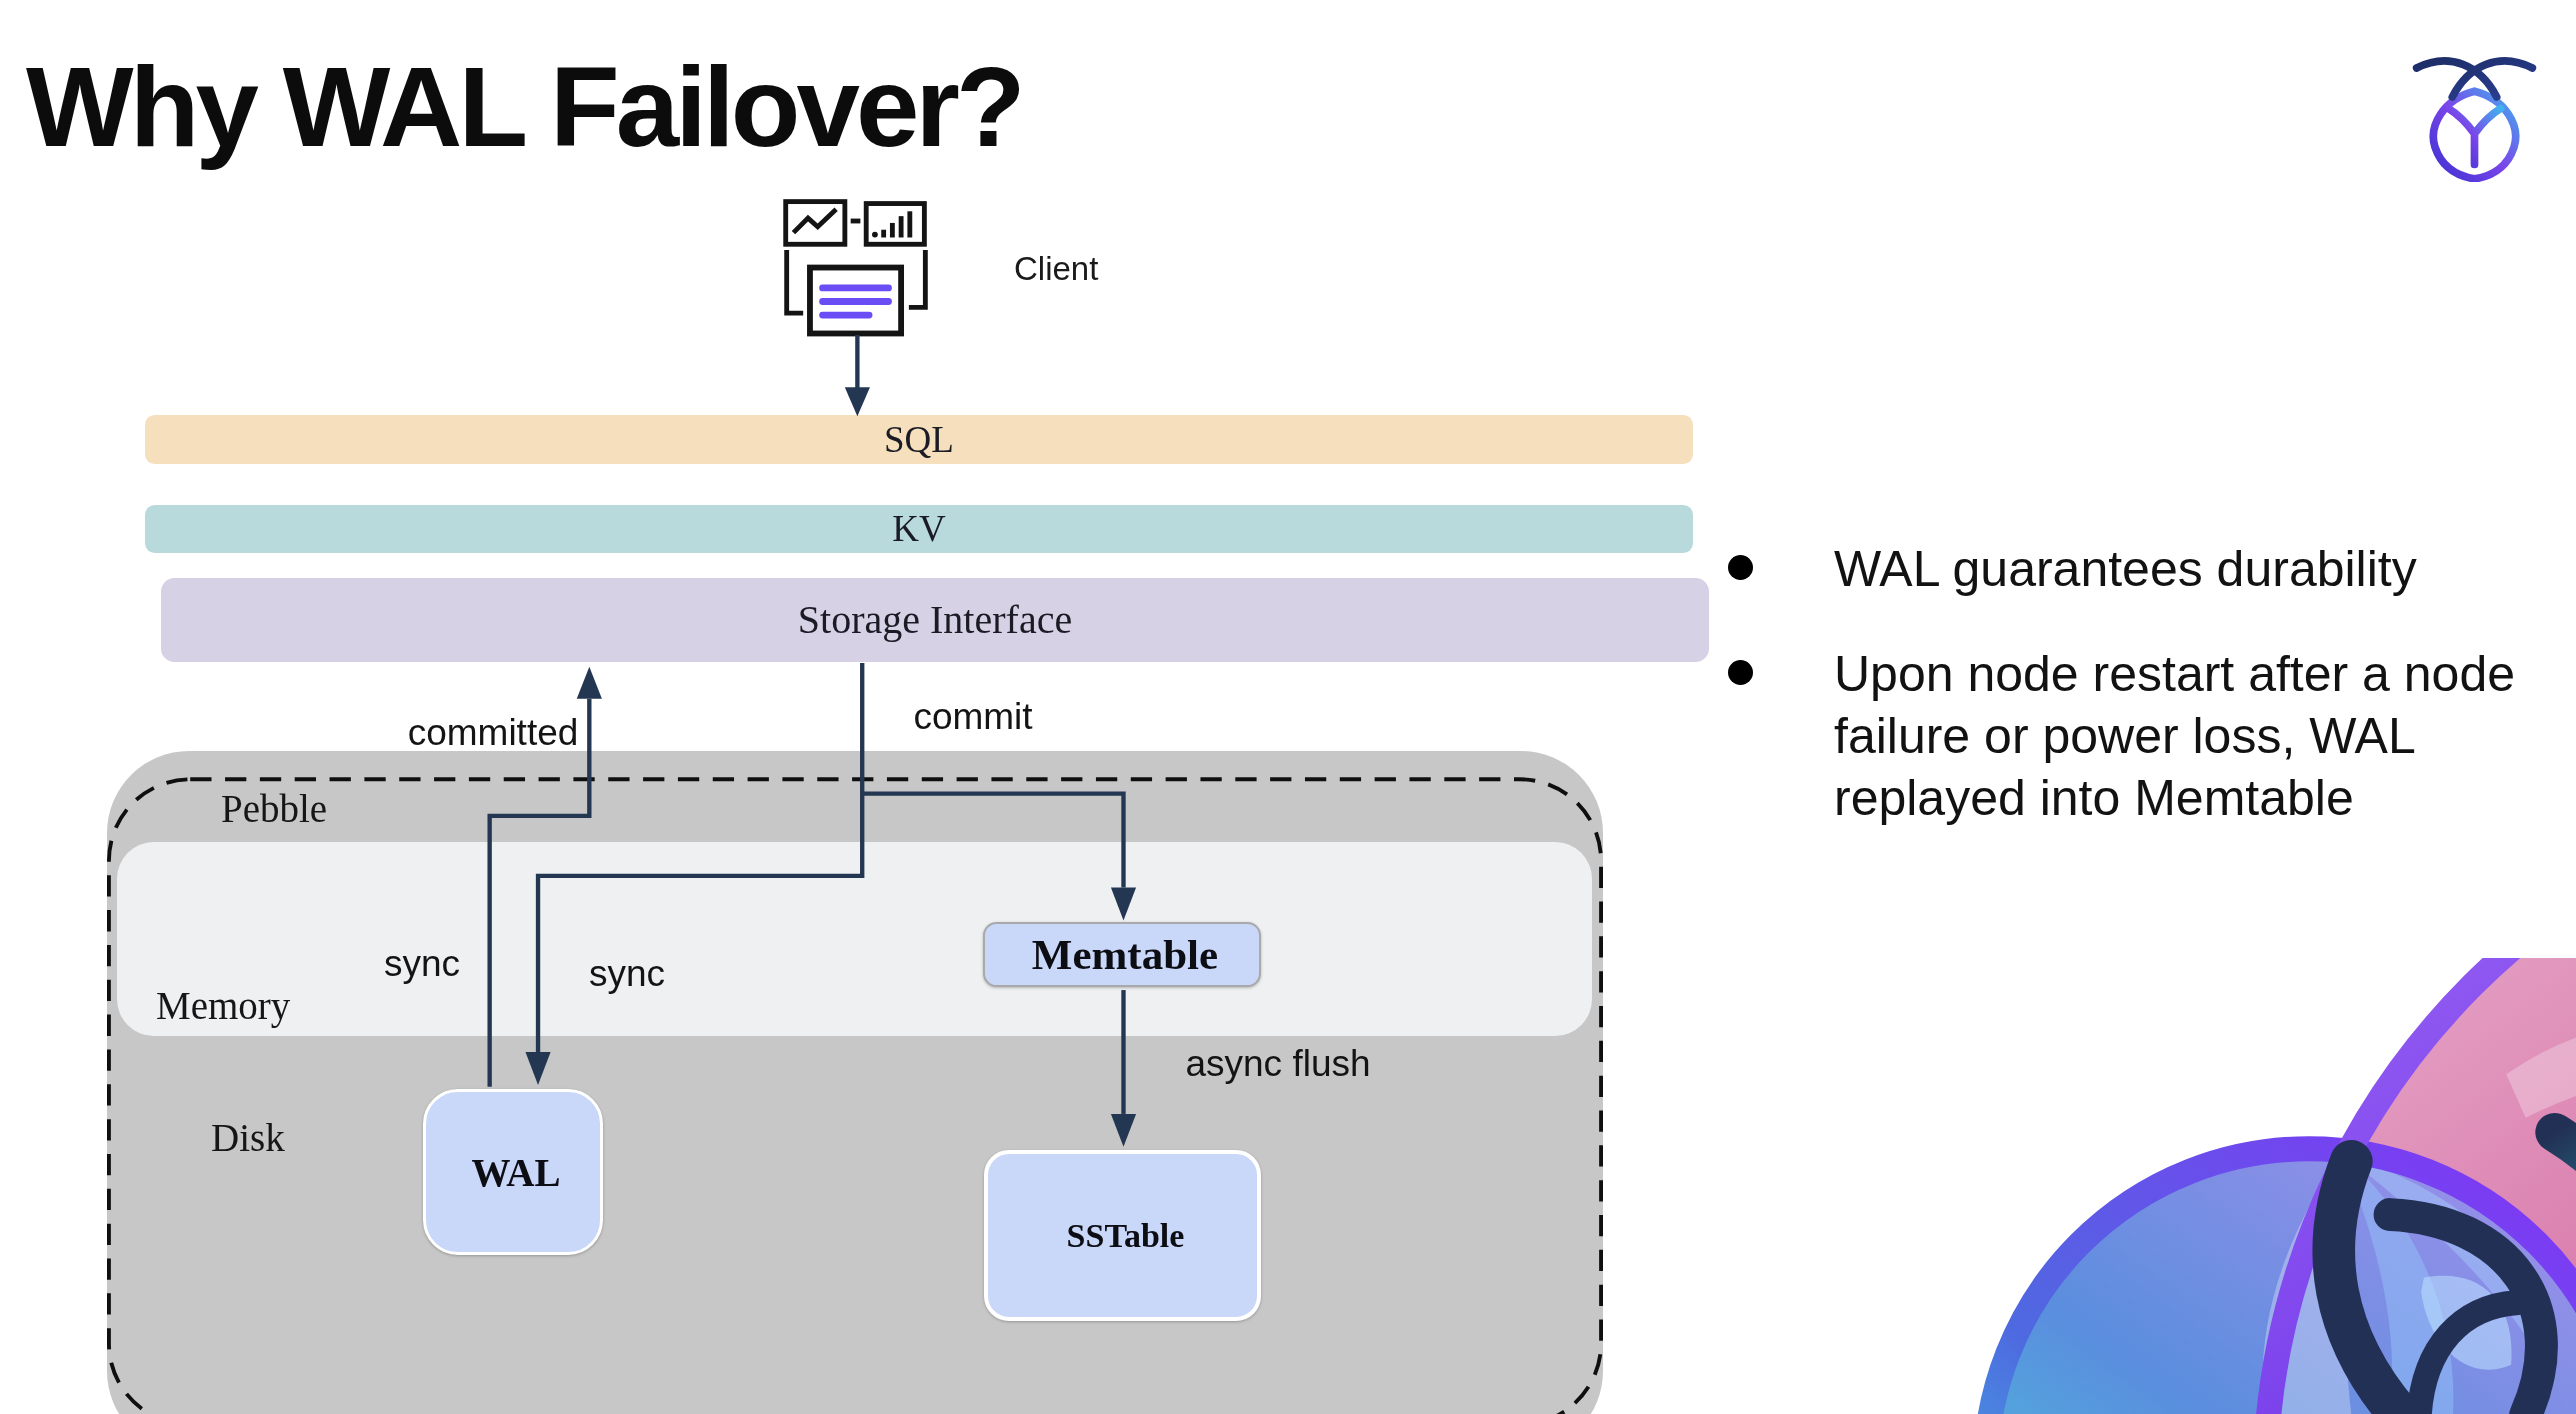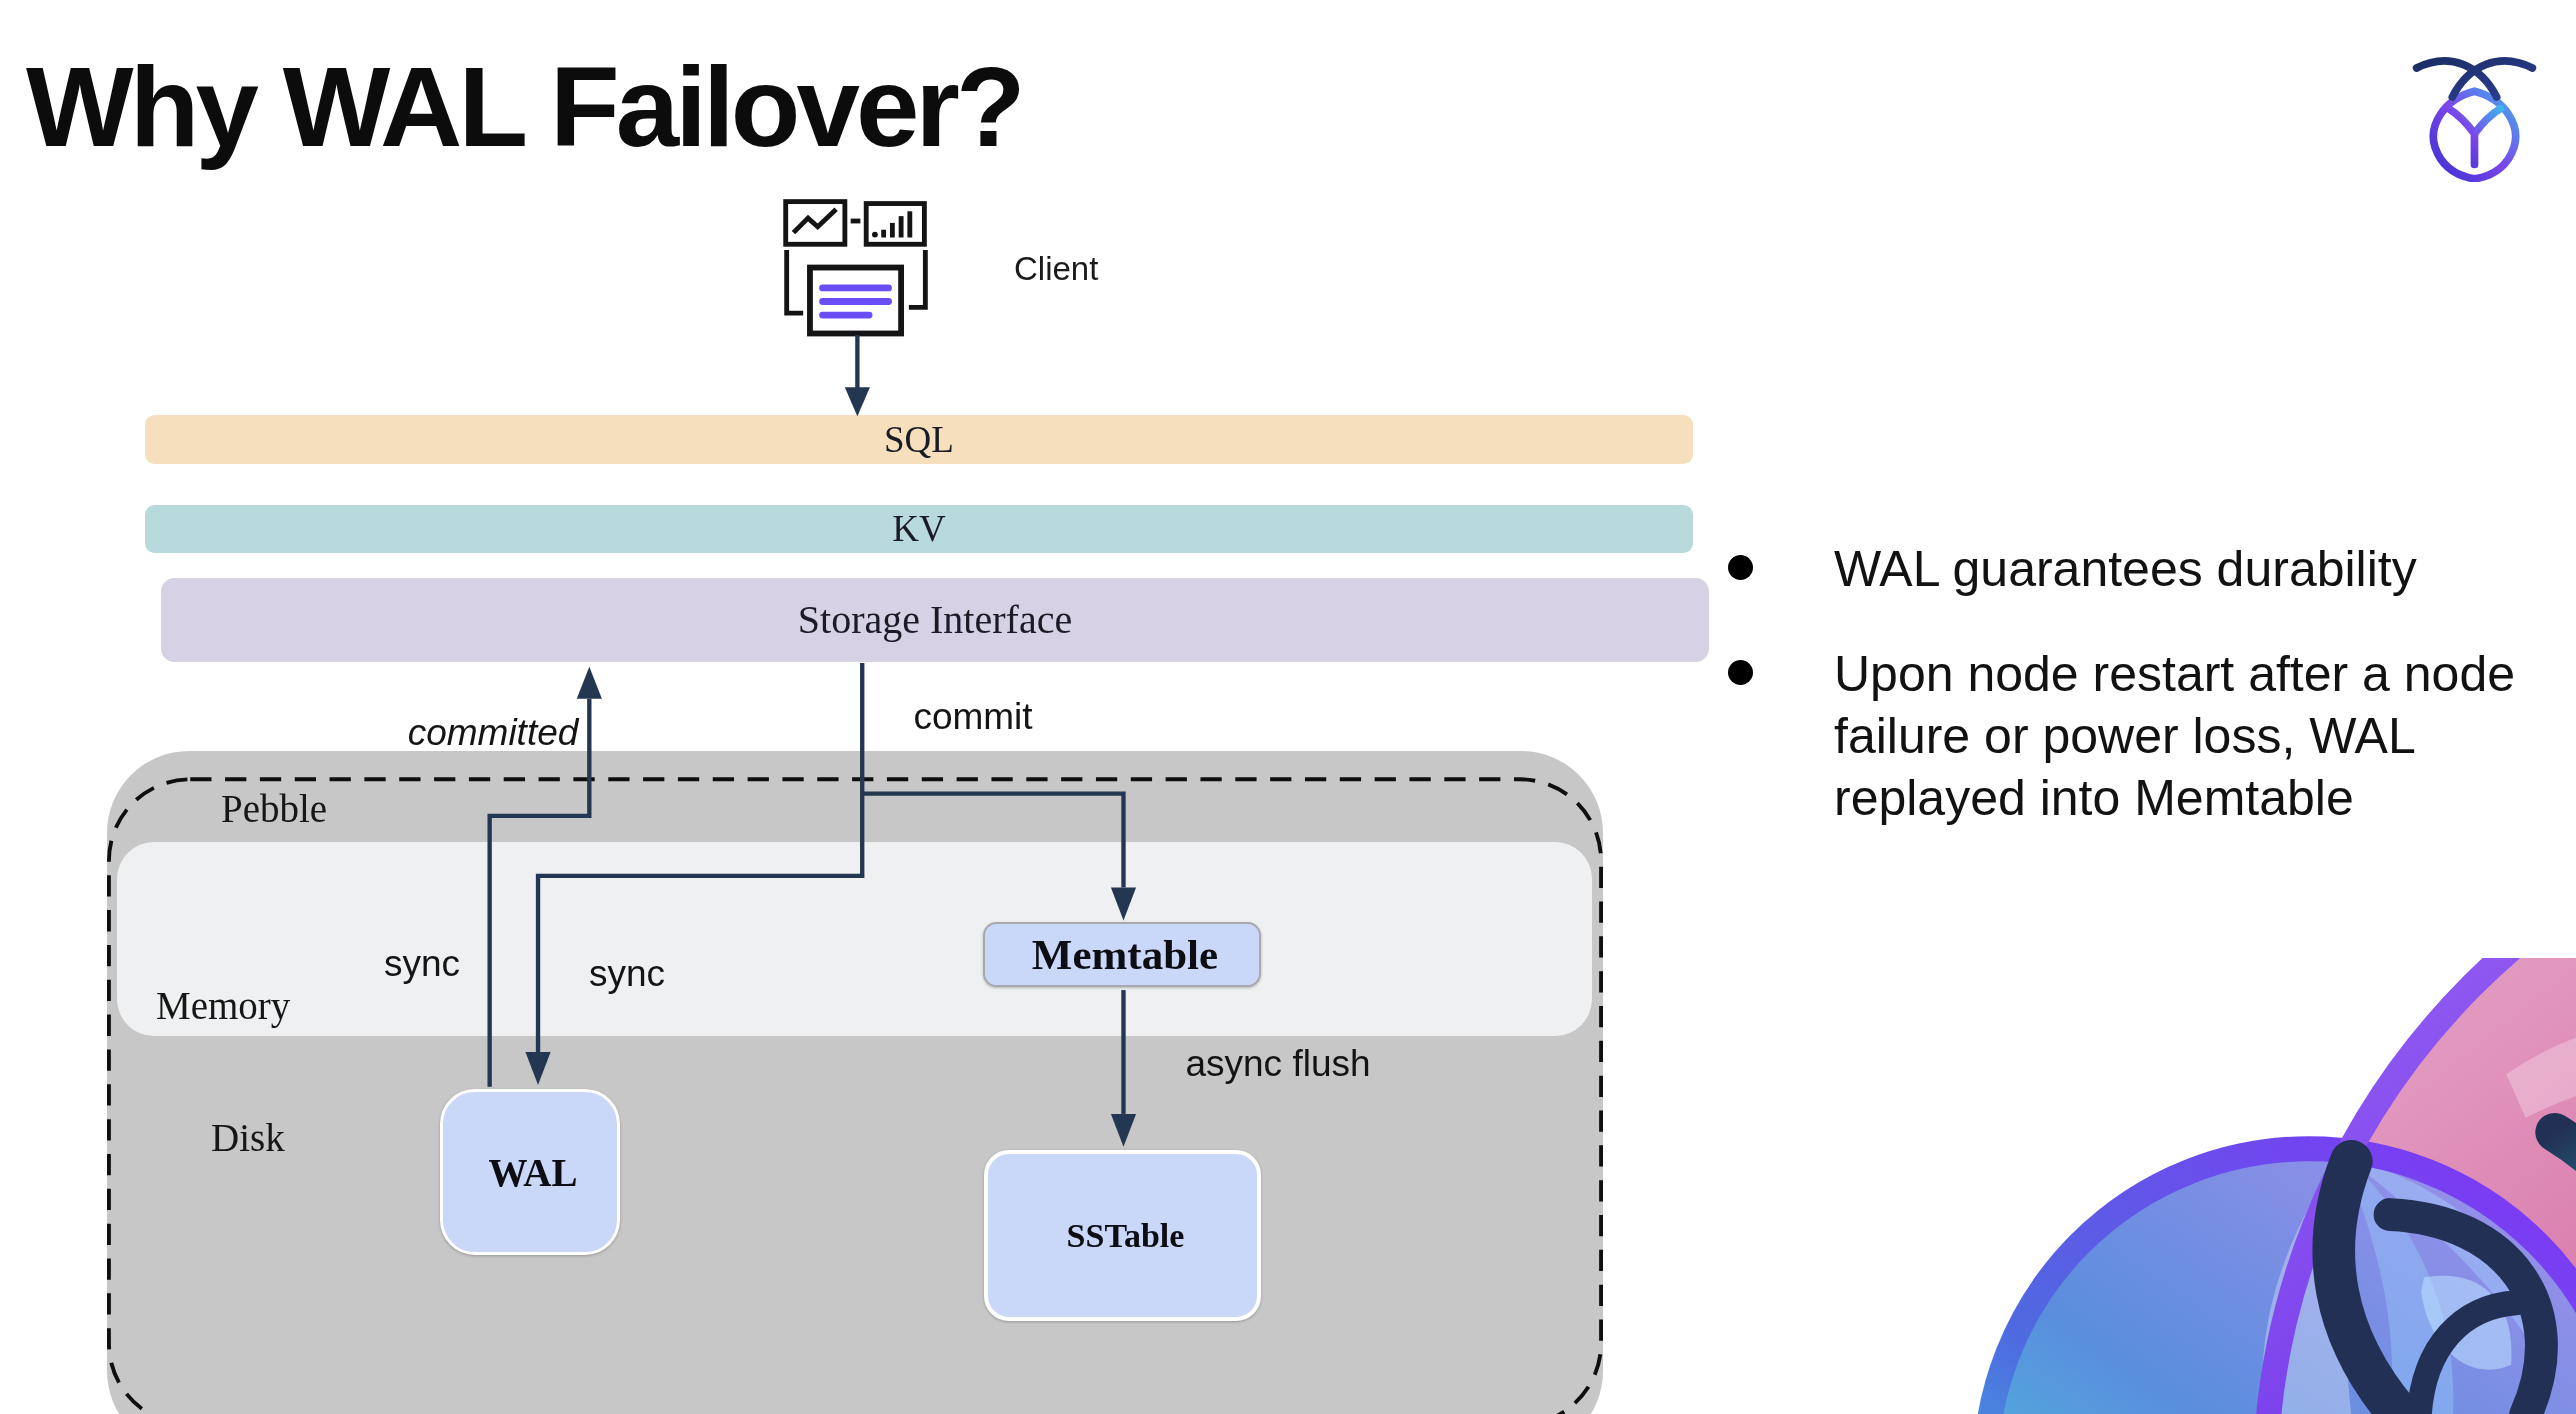--- a/index.html
+++ b/index.html
@@ -29,21 +29,21 @@
                 font-size:39px;color:#161616;}
   .memory-label{position:absolute;left:49px;top:232px;font-family:"Liberation Serif",serif;
                 font-size:39px;color:#161616;}
   .disk-label{position:absolute;left:104px;top:364px;font-family:"Liberation Serif",serif;
               font-size:39px;color:#161616;}
 
   
   .node{display:flex;align-items:center;justify-content:center;box-sizing:border-box;
         font-family:"Liberation Serif",serif;font-weight:700;color:#0d0d14;
         box-shadow:0 1px 2.9px rgba(0,0,0,.25);padding-left:6px;}
-  .node-wal{left:440px;top:1089px;width:180px;height:166px;border:3.9px solid #fff;
+  .node-wal{left:423px;top:1089px;width:180px;height:166px;border:3.9px solid #fff;
             border-radius:35px;font-size:39px;}
   .node-memtable{left:983px;top:922px;width:278px;height:65px;border:2.9px solid #a9a9ab;
                  border-radius:13.5px;font-size:43px;}
   .node-sstable{left:984px;top:1150px;width:277px;height:171px;border:4.8px solid #fff;
                 border-radius:25px;font-size:34px;}
 
   
   .edge-label{transform:translate(-50%,-50%);font-size:37px;color:#141414;white-space:nowrap;}
 
   
@@ -130,21 +130,21 @@
   </g>
   <g stroke="none" style="fill: rgb(36, 55, 82);">
     <polygon points="873,400 899,400 886,430"></polygon>
     <polygon points="596,722 622,722 609,689"></polygon>
     <polygon points="543,1087 569,1087 556,1121"></polygon>
     <polygon points="1148,917 1174,917 1161,951"></polygon>
     <polygon points="1148,1151 1174,1151 1161,1185"></polygon>
   </g>
 </svg>
 
-<div class="abs edge-label" style="left:493px;top:733px;font-style:italic;">committed</div>
+<div class="abs edge-label" style="left:493px;top:733px;">committed</div>
 <div class="abs edge-label" style="left:973px;top:717px;">commit</div>
 <div class="abs edge-label" style="left:422px;top:964px;">sync</div>
 <div class="abs edge-label" style="left:627px;top:974px;">sync</div>
 <div class="abs edge-label" style="left:1278px;top:1064px;">async flush</div>
 
 <div class="abs bullets">
   <div class="bullet">
     <span class="dot"></span>
     <span class="txt">WAL guarantees durability</span>
   </div>

